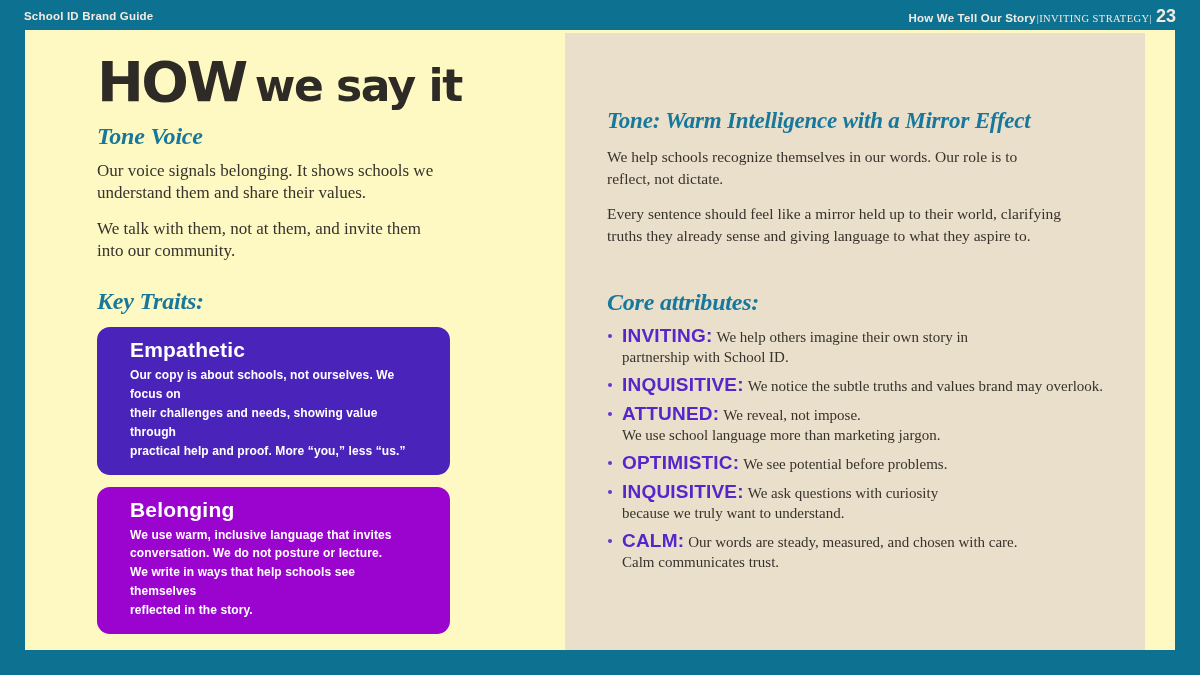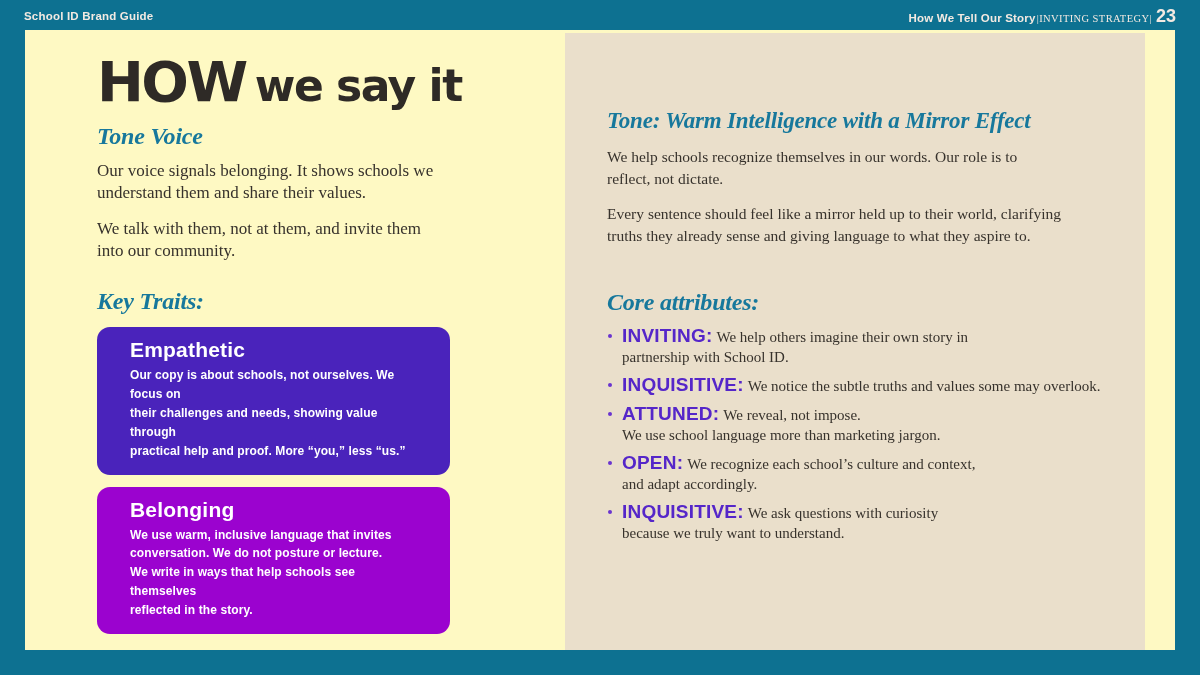--- a/index.html
+++ b/index.html
@@ -182,32 +182,36 @@
     <h2 class="teal-heading core-heading">Core attributes:</h2>
 
     <ul class="attr-list">
       <li class="attr-item">
         <span class="dot"></span>
         <p class="attr-text"><span class="attr-label">INVITING:</span><span class="attr-body">We help others imagine their own story in
 partnership with School ID.</span></p>
       </li>
       <li class="attr-item">
         <span class="dot"></span>
-        <p class="attr-text"><span class="attr-label">INQUISITIVE:</span><span class="attr-body">We notice the subtle truths and values some may overlook.</span></p>
+        <p class="attr-text"><span class="attr-label">INQUISITIVE:</span><span class="attr-body">We notice the subtle truths and values brand may overlook.</span></p>
       </li>
       <li class="attr-item">
         <span class="dot"></span>
         <p class="attr-text"><span class="attr-label">ATTUNED:</span><span class="attr-body">We reveal, not impose.
 We use school language more than marketing jargon.</span></p>
       </li>
       <li class="attr-item">
         <span class="dot"></span>
-        <p class="attr-text"><span class="attr-label">OPEN:</span><span class="attr-body">We recognize each school’s culture and context,
-and adapt accordingly.</span></p>
+        <p class="attr-text"><span class="attr-label">OPTIMISTIC:</span><span class="attr-body">We see potential before problems.</span></p>
       </li>
       <li class="attr-item">
         <span class="dot"></span>
         <p class="attr-text"><span class="attr-label">INQUISITIVE:</span><span class="attr-body">We ask questions with curiosity
 because we truly want to understand.</span></p>
+      </li>
+      <li class="attr-item">
+        <span class="dot"></span>
+        <p class="attr-text"><span class="attr-label">CALM:</span><span class="attr-body">Our words are steady, measured, and chosen with care.
+Calm communicates trust.</span></p>
       </li>
     </ul>
   </div>
 </div>
 
 </body></html>

